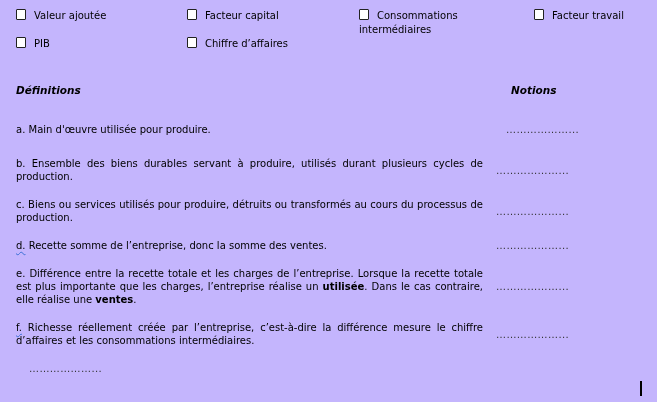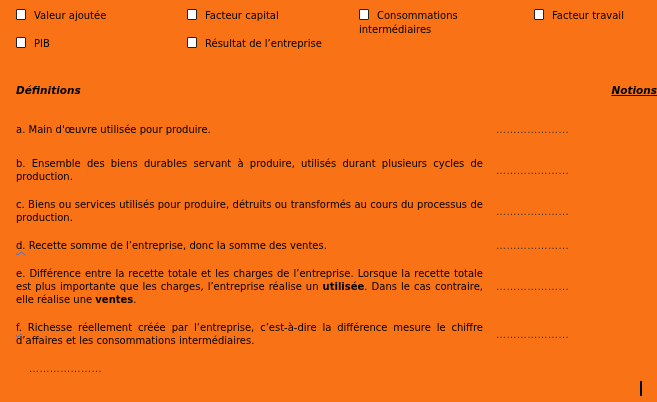--- a/index.html
+++ b/index.html
@@ -1,20 +1,20 @@
 <!DOCTYPE html>
 <html><head>
 <meta charset="utf-8">
 <style>
   html, body { margin: 0; padding: 0; background: #e8e8e8; }
   .doc {
     position: relative;
     width: 657px;
     height: 402px;
-    background: #f97316;
+    background: #c4b5fd;
     font-family: "DejaVu Sans", "Liberation Sans", sans-serif;
     color: #000000;
     box-sizing: border-box;
     padding: 9px 0 0 16px;
     overflow: hidden;
   }
   
   .terms {
     display: grid;
     grid-template-columns: 171px 172px 175px 1fr;
@@ -34,38 +34,37 @@
     border-radius: 1px;
     margin-right: 8px;
     vertical-align: -1px;
     background: #ffffff;
   }
   
   .header-row {
     display: flex;
     margin-top: 33px;
     width: 641px;
-    justify-content: space-between;
   }
   .h-def, .h-notions {
     font-size: 10.5px;
     line-height: 13px;
     font-weight: bold;
     font-style: italic;
   }
   .h-def { width: 467px; }
-  .h-notions { margin-left: 19px; text-decoration: underline; }
+  .h-notions { margin-left: 28px; }
   
   .def-rows { margin-top: 26px; }
   .def-row {
     display: flex;
     align-items: center;
     margin-bottom: 15px;
   }
-  .def-row.extra-gap { margin-bottom: 21px; }
+  .def-row.extra-gap { margin-bottom: 21px; gap: 10px; }
   .def-text {
     width: 467px;
     margin: 0;
     font-size: 10px;
     line-height: 13px;
     text-align: justify;
   }
   .notion-line {
     margin-left: 13px;
     font-size: 10px;
@@ -106,21 +105,21 @@
     <div class="term">
       <span class="cb"></span><span>Consommations intermédiaires</span>
     </div>
     <div class="term">
       <span class="cb"></span><span>Facteur travail</span>
     </div>
     <div class="term">
       <span class="cb"></span><span>PIB</span>
     </div>
     <div class="term">
-      <span class="cb"></span><span>Résultat de l’entreprise</span>
+      <span class="cb"></span><span>Chiffre d’affaires</span>
     </div>
   </div>
 
   <div class="header-row">
     <div class="h-def">Définitions</div>
     <div class="h-notions">Notions</div>
   </div>
 
   <div class="def-rows">
 

